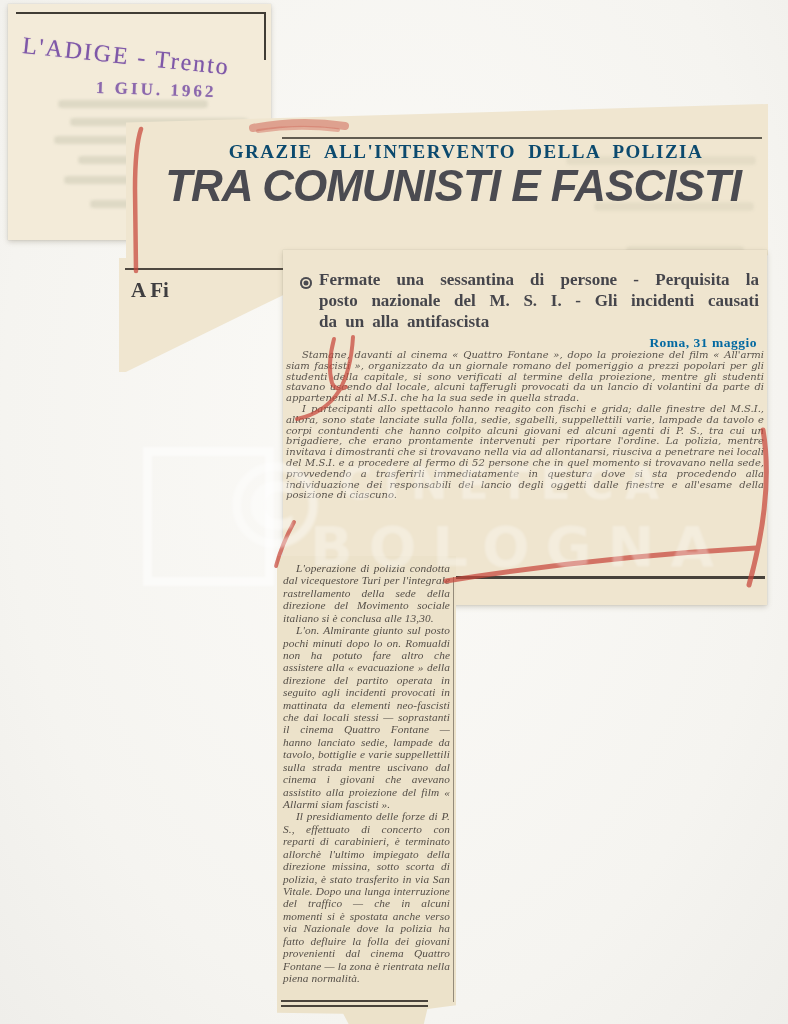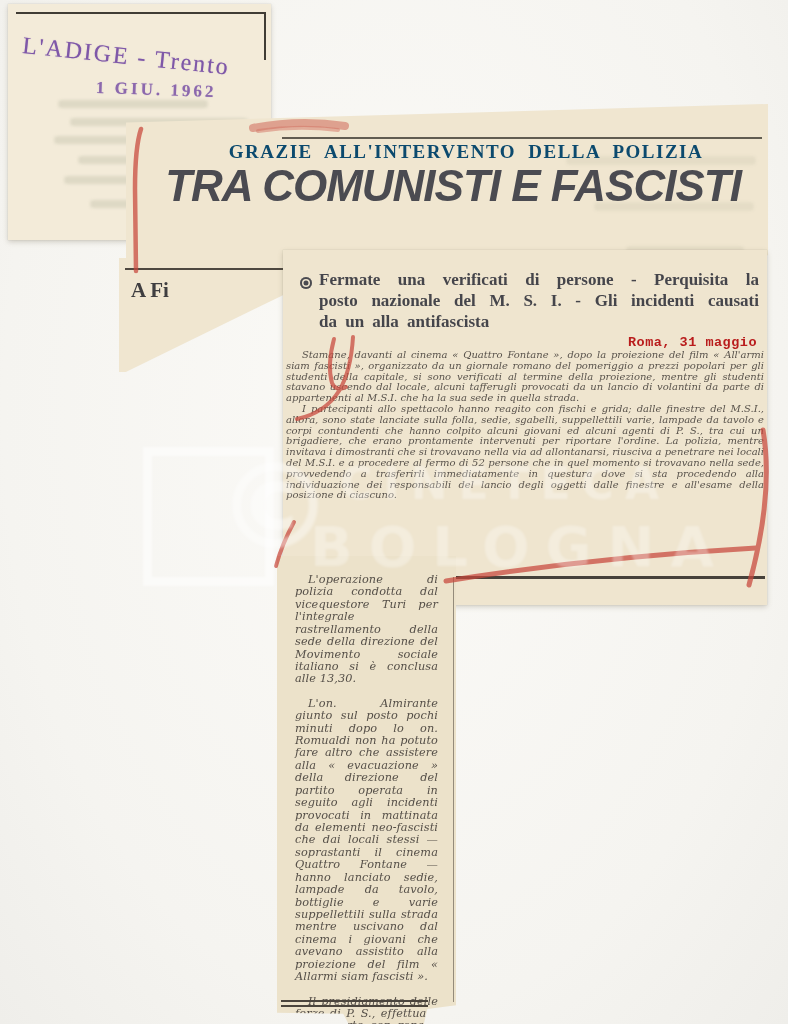--- a/index.html
+++ b/index.html
@@ -72,42 +72,42 @@
     position:absolute;left:17px;top:27px;width:12px;height:12px;border-radius:50%;
     background:#4a4a50;box-shadow:inset 0 0 0 2px #4a4a50, inset 0 0 0 3.5px #efe5cf;
   }
   .subhead{
     position:absolute;left:36px;top:20px;width:440px;
     font-family:"Liberation Serif",serif;font-weight:bold;font-size:17px;line-height:1.23;
     word-spacing:4px;color:#45454b;
   }
   .subhead .jl{text-align:justify;text-align-last:justify;}
   .dateline{
-    position:absolute;right:10px;top:85px;font-family:Liberation Mono, monospace;
-    font-size:13.5px;font-weight:bold;color:#b91c1c;letter-spacing:.5px;
+    position:absolute;right:10px;top:85px;font-family:Liberation Serif, serif;
+    font-size:13.5px;font-weight:bold;color:#0369a1;letter-spacing:.5px;
   }
   .bodytext{
     position:absolute;left:3px;top:100px;width:478px;
     font-family:"DejaVu Serif",serif;font-style:italic;font-size:10px;line-height:1.08;
     color:#59534c;text-align:justify;
   }
   .bodytext p{margin:0;text-indent:16px;}
   .body-rule{position:absolute;left:164px;top:326px;width:318px;border-top:3px solid #46413a;}
 
   
   .clip-column{
     left:277px;top:556px;width:179px;height:468px;background:#ece2ca;
     clip-path:polygon(0 0,100% 0,100% 96%,84% 96.8%,82% 100%,40% 100%,37% 97.8%,0 97.6%);
   }
   .coltext{
     position:absolute;left:6px;top:6px;width:167px;
     font-family:"DejaVu Serif",serif;font-style:italic;font-size:11.3px;line-height:1.1;
     color:#554f48;text-align:justify;letter-spacing:.1px;
   }
-  .coltext p{margin:12px;text-indent:13px;}
+  .coltext p{margin:0;text-indent:13px;font-family:Liberation Serif, serif;}
   .col-vrule{position:absolute;left:176px;top:21px;height:425px;border-left:1.5px solid rgba(90,82,70,.6);}
   .col-drule1{position:absolute;left:4px;top:444px;width:147px;border-top:2px solid #4a443c;}
   .col-drule2{position:absolute;left:4px;top:449px;width:147px;border-top:2px solid #4a443c;}
 
   
   .redmarks{position:absolute;left:0;top:0;z-index:30;pointer-events:none;}
 
   
   .wm{position:absolute;z-index:40;pointer-events:none;}
   .wm-rect{left:143px;top:447px;width:113px;height:121px;border:9px solid rgba(255,255,255,.52);filter:blur(1.2px);}
@@ -152,21 +152,21 @@
   </div>
 
   <div class="clip clip-fragment cutout">
     <div class="frag-rule"></div>
     <div class="frag-text">A Fi</div>
   </div>
 
   <div class="clip clip-body shadowed">
     <div class="bullet"></div>
     <div class="subhead">
-      <div class="jl">Fermate una verificati di persone - Perquisita la</div>
+      <div class="jl">Fermate una sessantina di persone - Perquisita la</div>
       <div class="jl">posto nazionale del M. S. I. - Gli incidenti causati</div>
       <div>da un alla antifascista</div>
     </div>
     <div class="dateline">Roma, 31 maggio</div>
     <div class="bodytext">
       <p>Stamane, davanti al cinema « Quattro Fontane », dopo la proiezione del film « All'armi siam fascisti », organizzato da un giornale romano del pomeriggio a prezzi popolari per gli studenti della capitale, si sono verificati al termine della proiezione, mentre gli studenti stavano uscendo dal locale, alcuni tafferugli provocati da un lancio di volantini da parte di appartenenti al M.S.I. che ha la sua sede in quella strada.</p>
       <p>I partecipanti allo spettacolo hanno reagito con fischi e grida; dalle finestre del M.S.I., allora, sono state lanciate sulla folla, sedie, sgabelli, suppellettili varie, lampade da tavolo e corpi contundenti che hanno colpito alcuni giovani ed alcuni agenti di P. S., tra cui un brigadiere, che erano prontamente intervenuti per riportare l'ordine. La polizia, mentre invitava i dimostranti che si trovavano nella via ad allontanarsi, riusciva a penetrare nei locali del M.S.I. e a procedere al fermo di 52 persone che in quel momento si trovavano nella sede, provvedendo a trasferirli immediatamente in questura dove si sta procedendo alla individuazione dei responsabili del lancio degli oggetti dalle finestre e all'esame della posizione di ciascuno.</p>
     </div>
     <div class="body-rule"></div>
   </div>

